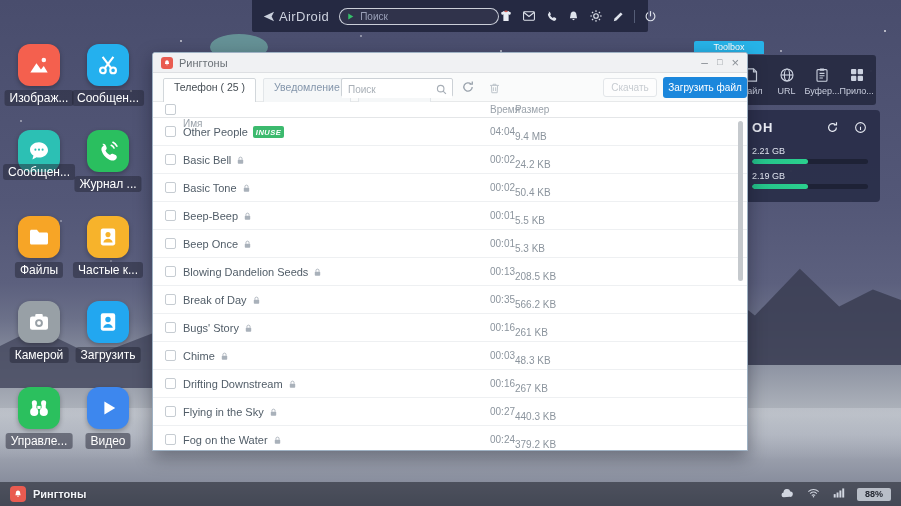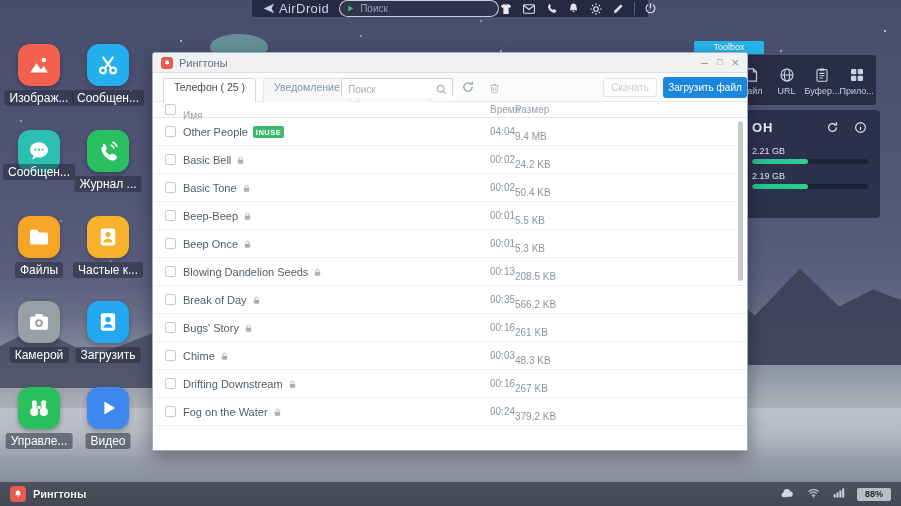--- a/index.html
+++ b/index.html
@@ -23,21 +23,21 @@
   .ridge-right { position:absolute; left:620; top:235px; width:281px; height:130px; background:#3d4056; z-index:0;
     clip-path:polygon(0 100%,8% 60%,20% 75%,34% 38%,48% 62%,64% 26%,78% 55%,90% 42%,100% 50%,100% 100%); left:620px; opacity:.92;}
   .ridge-left { position:absolute; left:0; top:288px; width:520px; height:100px; background:#474a60; z-index:0;
     clip-path:polygon(0 58%,7% 40%,18% 68%,30% 44%,44% 74%,58% 54%,74% 80%,100% 64%,100% 100%,0 100%); opacity:.85;}
   .lake { position:absolute; left:0; top:408px; width:901px; height:52px; z-index:0;
     background:linear-gradient(180deg,rgba(215,219,226,.35),rgba(190,195,205,.55),rgba(150,156,170,.2));}
   .blob { position:absolute; left:210px; top:34px; width:58px; height:26px; border-radius:50%;
     background:#7cc8b6; opacity:.55; z-index:1;}
 
   
-  .topbar { position:absolute; left:252px; top:0; width:396px; height:17px; background:#252942;
+  .topbar { position:absolute; left:252px; top:0; width:396px; height:32px; background:#252942;
     display:flex; align-items:center; padding:0 10px 0 8px; z-index:3; border-radius:0 0 2px 2px;}
   .logo { display:flex; align-items:center; gap:4px; }
   .logo-text { color:#ccd1de; font-size:13px; letter-spacing:.4px; }
   .tb-search { margin-left:10px; width:178px; height:17px; border:1px solid rgba(230,234,242,.85); border-radius:9px;
     background:rgba(255,255,255,.05); display:flex; align-items:center; padding:0 6px; gap:5px;}
   .tb-search input { flex:1; min-width:0; background:transparent; border:none; outline:none;
     color:#cfd4e2; font-size:10px; font-family:inherit;}
   .tb-search input::placeholder { color:#9aa0b8; }
   .tb-icons { margin-left:auto; display:flex; align-items:center; gap:9px; }
   .tb-icons .ic { display:flex; cursor:pointer; }
@@ -50,21 +50,21 @@
     background:rgba(35,38,54,.5); color:#fff; font-size:12px; padding:1px 5px; border-radius:3px;}
 
   
   .toolbox-tab { position:absolute; left:694px; top:41px; width:70px; height:13px; background:var(--toolbox-blue,#27b3e8);
     color:#fff; font-size:9px; text-align:center; line-height:13px; border-radius:2px 2px 0 0; z-index:2;}
   .toolbox-panel { position:absolute; left:732px; top:55px; width:144px; height:50px; z-index:2;
     background:rgba(40,44,68,.96); border-radius:0 3px 3px 3px; display:flex; justify-content:space-around;
     align-items:center; padding:4px 2px 2px;}
   .tbx-item { display:flex; flex-direction:column; align-items:center; gap:3px; cursor:pointer; width:34px;}
   .tbx-item span { color:#c9cede; font-size:9px; white-space:nowrap; overflow:hidden; max-width:34px;}
-  .phone-panel { position:absolute; left:700px; top:110px; width:180px; height:108px; z-index:2;
+  .phone-panel { position:absolute; left:700px; top:110px; width:180px; height:92px; z-index:2;
     background:rgba(43,47,74,.97); border-radius:4px; }
   .pp-title { position:absolute; left:52px; top:10px; color:#e9ebf3; font-size:13px; font-weight:bold; letter-spacing:1px;}
   .pp-refresh { position:absolute; left:126px; top:10px; cursor:pointer;}
   .pp-info { position:absolute; left:154px; top:10px; cursor:pointer;}
   .pp-lab1 { position:absolute; left:52px; top:36px; color:#dfe3ee; font-size:9px;}
   .pp-bar1 { position:absolute; left:52px; top:49px; }
   .pp-lab2 { position:absolute; left:52px; top:61px; color:#dfe3ee; font-size:9px;}
   .pp-bar2 { position:absolute; left:52px; top:74px; }
   .bar { width:116px; height:5px; border-radius:3px; background:#1e2236; overflow:hidden;}
   .bar .fill { height:100%; border-radius:3px; background:linear-gradient(90deg,#24c18a,var(--progress-green,#2bd08e));}
@@ -93,30 +93,30 @@
   .win-search .mag { position:absolute; right:4px; top:3px;}
   .tb-refresh { position:absolute; left:308px; top:7px; cursor:pointer;}
   .tb-trash { position:absolute; left:335px; top:8px; cursor:pointer;}
   .btn-download { position:absolute; left:450px; top:5px; width:54px; height:19px; border:1px solid #e3e6e9;
     border-radius:3px; background:#fdfdfd; color:#c7ccd1; font-size:10px; text-align:center; line-height:17px;}
   .btn-upload { position:absolute; left:510px; top:4px; width:84px; height:21px; border-radius:3px;
     background:var(--accent-blue,#1b87dc); color:#fff; font-size:10px; text-align:center; line-height:21px; cursor:pointer;}
   .thead { position:relative; height:16px; border-bottom:1px solid #e4e6e8; background:#fff;}
   .thead .cb, .row .cb { position:absolute; left:12px; top:50%; margin-top:-5.5px; width:11px; height:11px;
     border:1px solid #c6ccd2; border-radius:2px; background:#fff; cursor:pointer;}
-  .thead .h-name { position:absolute; left:30px; top:8px; font-size:10px; color:#9aa2aa;}
+  .thead .h-name { position:absolute; left:30px; top:16px; font-size:10px; color:#9aa2aa;}
   .thead .h-time { position:absolute; left:337px; top:2px; font-size:10px; color:#9aa2aa;}
   .thead .h-size { position:absolute; left:362px; top:2px; font-size:10px; color:#9aa2aa;}
   .list { position:relative; height:333px; overflow:hidden;}
   .row { position:relative; height:28px; border-bottom:1px solid #eef0f2; }
   .row .nm { position:absolute; left:30px; top:8px; font-size:11px; color:#515d68; display:flex; align-items:center; gap:5px;}
   .row .tm { position:absolute; left:337px; top:8px; font-size:10px; color:#8b949d;}
   .row .sz { position:absolute; left:362px; top:13px; font-size:10px; color:#8b949d;}
   .badge { background:var(--badge-green,#3cba6e); color:#fff; font-size:7.5px; font-weight:bold;
-    letter-spacing:.5px; padding:1.5px 3px; border-radius:2px;}
+    letter-spacing:.5px; padding:1.5px 3px; border-radius:2px;font-style:italic;}
   .scroll-thumb { position:absolute; left:585px; top:68px; width:5px; height:160px; background:#c5c9cd;
     border-radius:3px; cursor:pointer;}
 
   
   .taskbar { position:absolute; left:0; top:482px; width:901px; height:24px; z-index:5;
     background:rgba(12,14,24,.48); display:flex; align-items:center; padding:0 10px;}
   .task-app { display:flex; align-items:center; gap:7px; cursor:pointer;}
   .task-tile { width:16px; height:16px; border-radius:4px; background:var(--app-red,#e95b50);
     display:flex; align-items:center; justify-content:center;}
   .task-label { color:#f2f4f8; font-size:11px; font-weight:bold; text-shadow:0 1px 2px rgba(0,0,0,.5);}
@@ -488,20 +488,32 @@
         <span class="cb"></span>
         <span class="nm">
             <span>Drifting Downstream</span>
             <svg width="9" height="9" viewBox="0 0 12 12">
               <rect x="2.4" y="5" width="7.2" height="5.4" rx="1" fill="#a9b1ba"></rect>
               <path d="M3.9 5V3.6a2.1 2.1 0 0 1 4.2 0V5" fill="none" stroke="#a9b1ba" stroke-width="1.2"></path>
             </svg>
           </span>
         <span class="tm">00:16</span>
         <span class="sz">267 KB</span>
+      </div>
+      <div class="row">
+        <span class="cb"></span>
+        <span class="nm">
+            <span>Flying in the Sky</span>
+            <svg width="9" height="9" viewBox="0 0 12 12">
+              <rect x="2.4" y="5" width="7.2" height="5.4" rx="1" fill="#a9b1ba"></rect>
+              <path d="M3.9 5V3.6a2.1 2.1 0 0 1 4.2 0V5" fill="none" stroke="#a9b1ba" stroke-width="1.2"></path>
+            </svg>
+          </span>
+        <span class="tm">00:27</span>
+        <span class="sz">440.3 KB</span>
       </div>
       <div class="row">
         <span class="cb"></span>
         <span class="nm">
             <span>Fog on the Water</span>
             <svg width="9" height="9" viewBox="0 0 12 12">
               <rect x="2.4" y="5" width="7.2" height="5.4" rx="1" fill="#a9b1ba"></rect>
               <path d="M3.9 5V3.6a2.1 2.1 0 0 1 4.2 0V5" fill="none" stroke="#a9b1ba" stroke-width="1.2"></path>
             </svg>
           </span>

